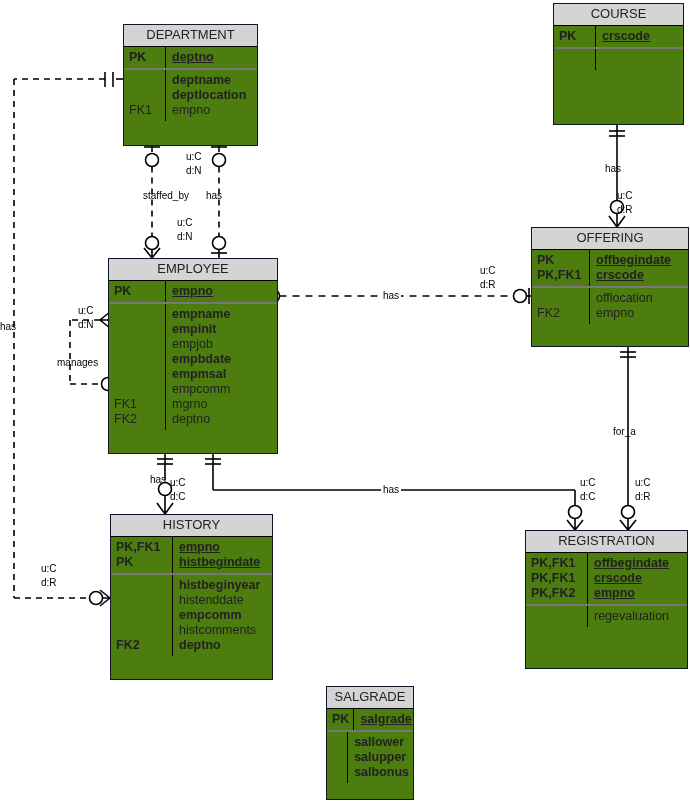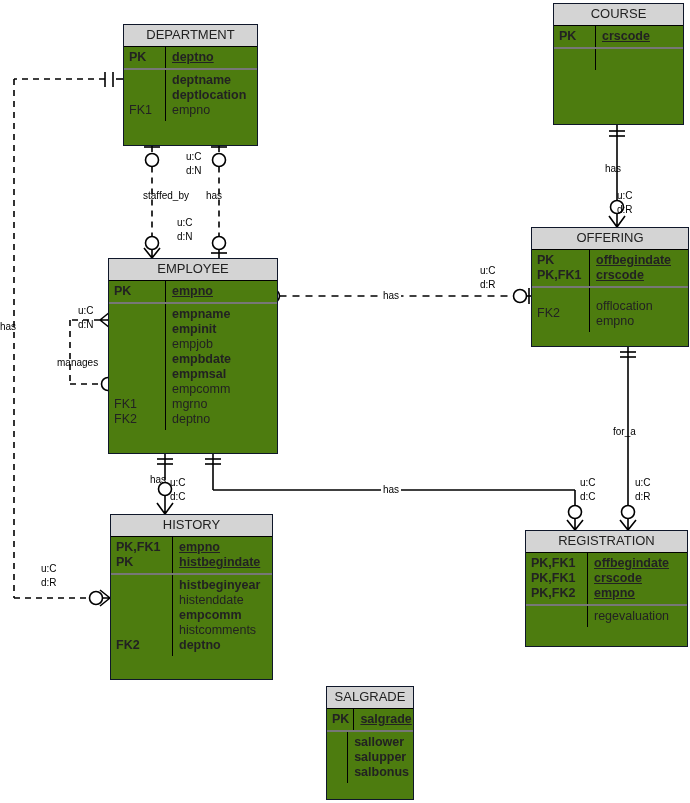--- a/index.html
+++ b/index.html
@@ -202,21 +202,21 @@
     <div class="col-a" style="flex:1;">
       <div class="b u">offbegindate</div>
       <div class="b u">crscode</div>
     </div>
   </div>
   <div class="ent-sec">
     <div class="col-k" style="width:58px;">
       <div class="pad">x</div>
       <div>FK2</div>
     </div>
-    <div class="col-a" style="flex:1;margin-top:8px;">
+    <div class="col-a" style="flex:1;">
       <div>offlocation</div>
       <div>empno</div>
     </div>
   </div>
 </div>
 
 <div class="entity" style="left:110px;top:514px;width:163px;height:166px;">
   <div class="ent-title">HISTORY</div>
   <div class="ent-sec keys">
     <div class="col-k" style="width:62px;">
@@ -239,21 +239,21 @@
     <div class="col-a" style="flex:1;">
       <div class="b">histbeginyear</div>
       <div>histenddate</div>
       <div class="b">empcomm</div>
       <div>histcomments</div>
       <div class="b">deptno</div>
     </div>
   </div>
 </div>
 
-<div class="entity" style="left:525px;top:530px;width:163px;height:117px;">
+<div class="entity" style="left:525px;top:530px;width:163px;height:139px;">
   <div class="ent-title">REGISTRATION</div>
   <div class="ent-sec keys">
     <div class="col-k" style="width:62px;">
       <div class="b">PK,FK1</div>
       <div class="b">PK,FK1</div>
       <div class="b">PK,FK2</div>
     </div>
     <div class="col-a" style="flex:1;">
       <div class="b u">offbegindate</div>
       <div class="b u">crscode</div>

